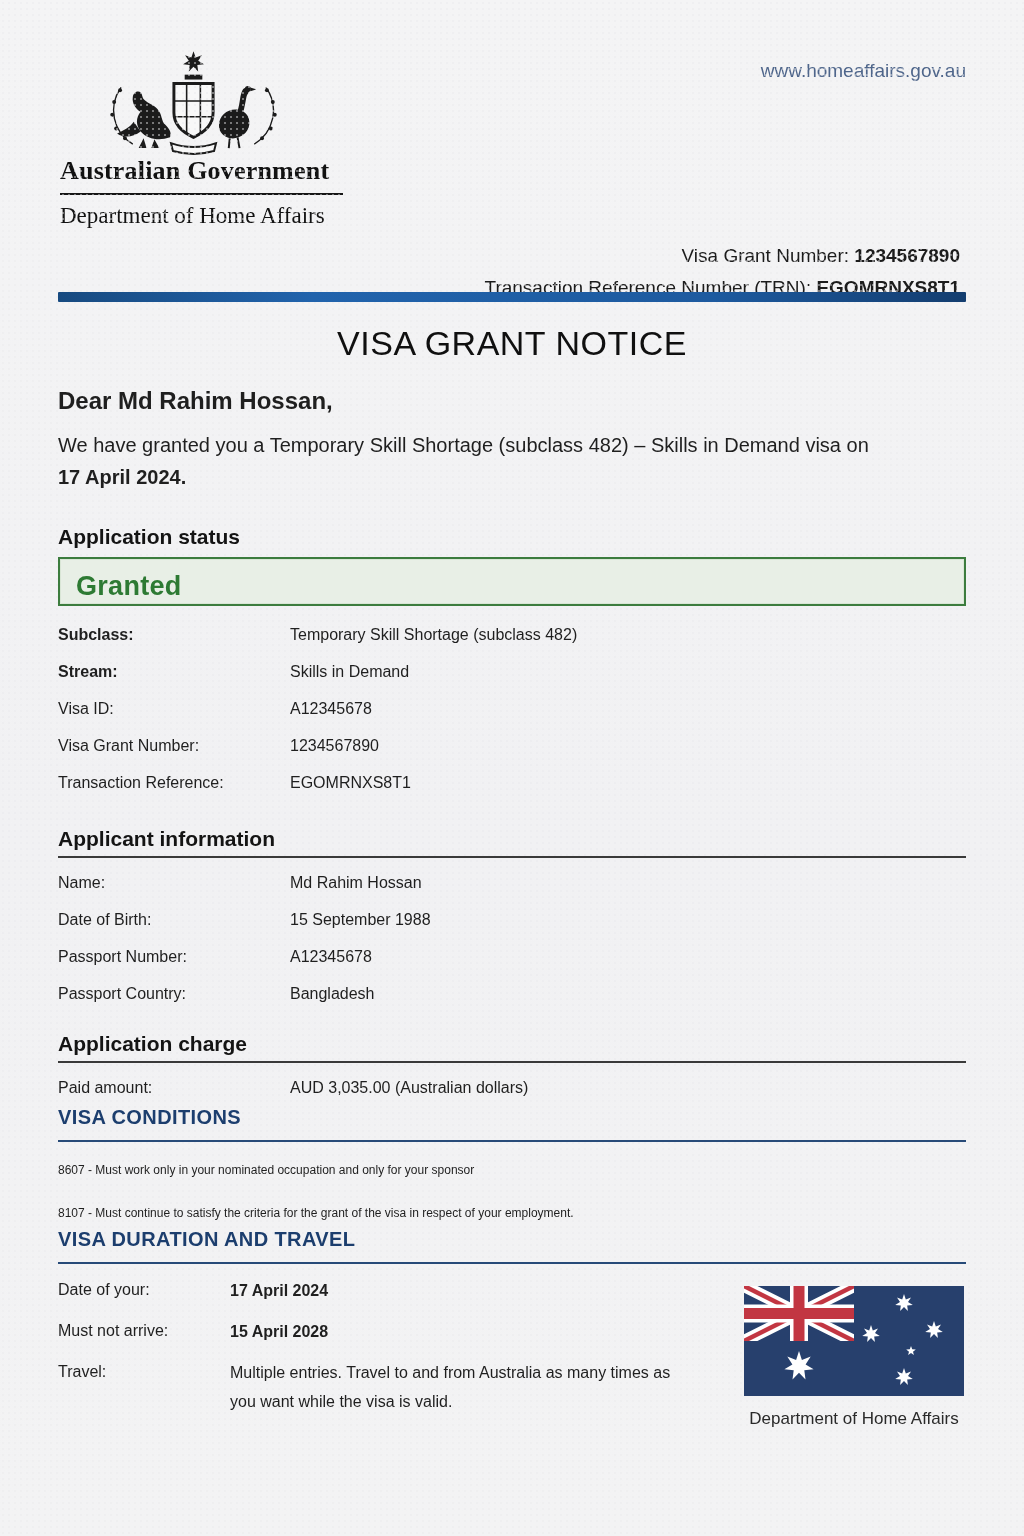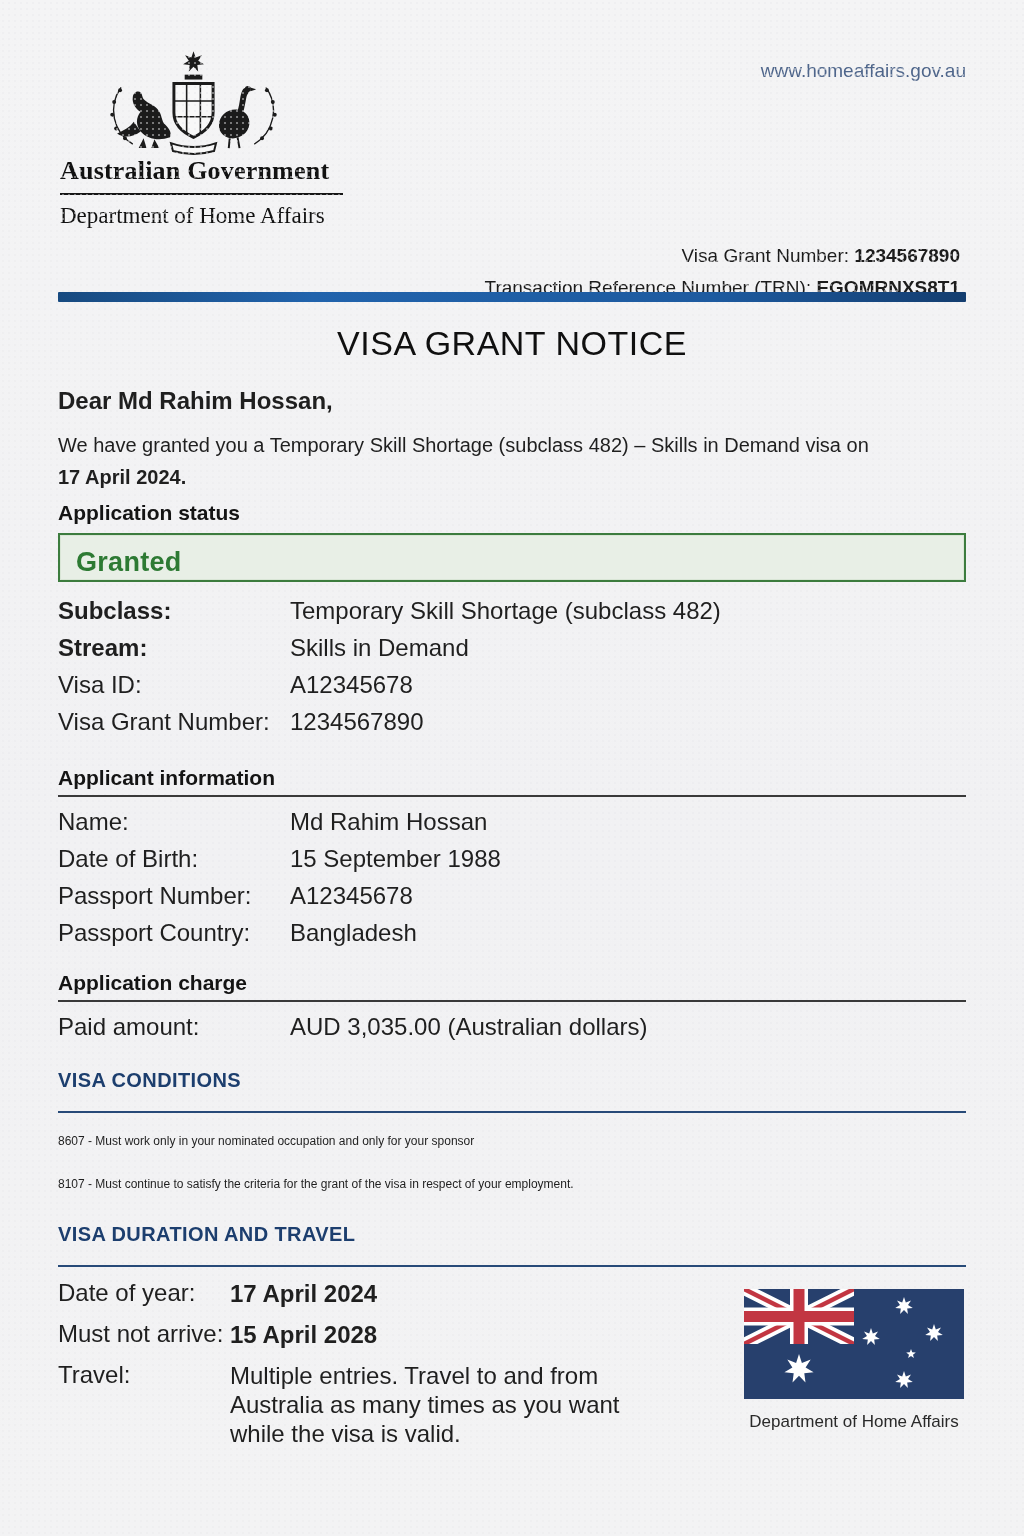--- a/index.html
+++ b/index.html
@@ -22,28 +22,28 @@
   .website { position:absolute; right:58px; top:60px; font-size:19px; color:#4f668b; }
   .grant-lines { position:absolute; right:64px; top:200px; text-align:right; font-size:19px; line-height:32px; color:#1c1c1c;margin-top:40px; }
   .grant-lines b { font-weight:bold; }
   
   .content { position:absolute; left:58px; width:908px; top:292px; z-index:1; }
   .bar { height:10px; background:linear-gradient(90deg,#174a80,#2163ac 28%,#1d5a9f 72%,#133d6f); border-radius:1px; }
   .title { margin-top:22px; text-align:center; font-size:34px; font-weight:normal; letter-spacing:.5px; color:#101010; }
   .greeting { margin-top:24px; font-size:24px; font-weight:bold; }
   .intro { margin-top:14px; font-size:20px; line-height:32px; }
   .intro .bold-date { font-weight:bold; }
-  .section-heading { margin-top:8px; font-size:21px; font-weight:bold; color:#141414; }
+  .section-heading { margin-top:32px; font-size:21px; font-weight:bold; color:#141414; }
   .section-heading.ruled { border-bottom:2px solid #3a3a3a; padding-bottom:5px; margin-top:26px; }
-  .navy-heading { margin-top:24px; font-size:20px; font-weight:bold; letter-spacing:.4px; color:#1c3e6e; border-bottom:2px solid #274a78; padding-bottom:19px; }
+  .navy-heading { font-size:20px; font-weight:bold; letter-spacing:.4px; color:#1c3e6e; border-bottom:2px solid #274a78; padding-bottom:11px; }
   .granted-box { margin-top:8px; border:2px solid #3c7c3e; background:#e8efe6; padding:12px 16px 2px; box-shadow:inset 0 0 0 1px #d9e6d6; }
   .granted-text { font-size:27px; font-weight:bold; color:#2d7a33; letter-spacing:.3px; }
   .rows { margin-top:10px; }
   .rows.tight { margin-top:6px; }
-  .kv { display:flex; font-size:24px; padding:5px 0; line-height:27px; }
+  .kv { display:flex; font-size:16px; padding:5px 0; line-height:27px; }
   .kv .label { width:232px; flex:none; }
   .kv .label.bold { font-weight:bold; }
   .kv .value.bold { font-weight:bold; }
   .condition { font-size:12px; line-height:30px; margin-top:13px; padding-left:70px; text-indent:-70px; }
   .duration-block { position:relative; margin-top:6px; }
   .duration-block .kv .label { width:172px; }
   .duration-block .kv { padding:6px 0; }
   .duration-block .kv .value { max-width:445px; line-height:29px; }
   .flag-wrap { position:absolute; right:2px; top:16px; width:220px; text-align:center; }
   .flag-wrap svg { display:block; }
@@ -159,20 +159,24 @@
         <span class="value">Skills in Demand</span>
       </div>
       <div class="kv">
         <span class="label">Visa ID:</span>
         <span class="value">A12345678</span>
       </div>
       <div class="kv">
         <span class="label">Visa Grant Number:</span>
         <span class="value">1234567890</span>
       </div>
+      <div class="kv">
+        <span class="label">Transaction Reference:</span>
+        <span class="value">EGOMRNXS8T1</span>
+      </div>
     </div>
 
     <div class="section-heading ruled">Applicant information</div>
     <div class="rows tight">
       <div class="kv">
         <span class="label">Name:</span>
         <span class="value">Md Rahim Hossan</span>
       </div>
       <div class="kv">
         <span class="label">Date of Birth:</span>
@@ -196,21 +200,21 @@
       </div>
     </div>
 
     <div class="navy-heading">VISA CONDITIONS</div>
     <div class="condition">8607 - Must work only in your nominated occupation and only for your sponsor</div>
     <div class="condition">8107 - Must continue to satisfy the criteria for the grant of the visa in respect of your employment.</div>
 
     <div class="navy-heading">VISA DURATION AND TRAVEL</div>
     <div class="duration-block">
       <div class="kv">
-        <span class="label">Date of year:</span>
+        <span class="label">Date of your:</span>
         <span class="value bold">17 April 2024</span>
       </div>
       <div class="kv">
         <span class="label">Must not arrive:</span>
         <span class="value bold">15 April 2028</span>
       </div>
       <div class="kv">
         <span class="label">Travel:</span>
         <span class="value">Multiple entries. Travel to and from Australia as many times as you want while the visa is valid.</span>
       </div>

